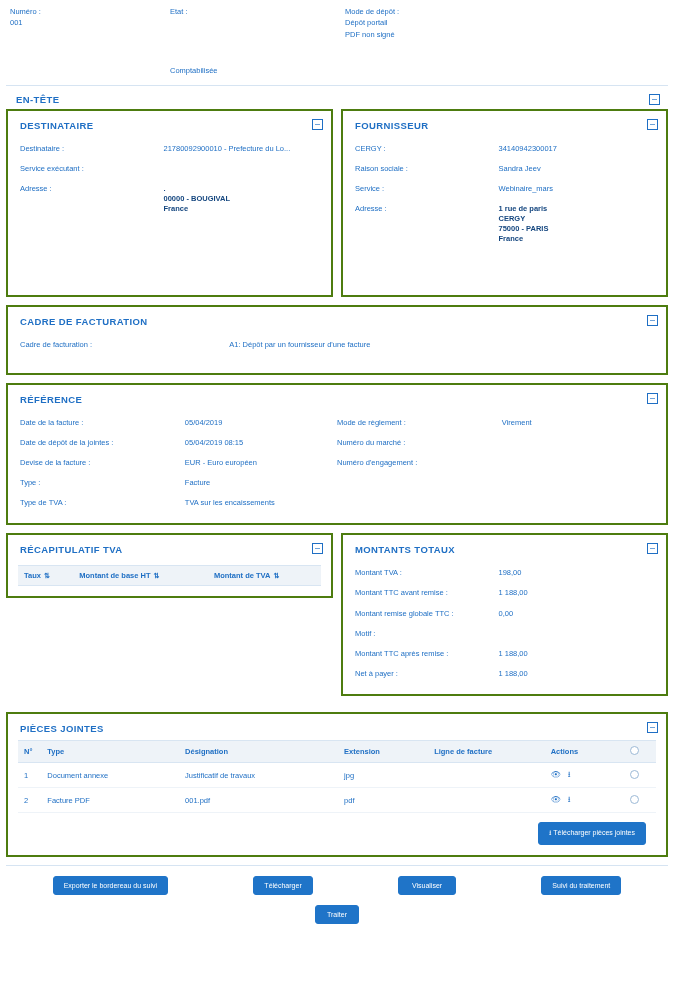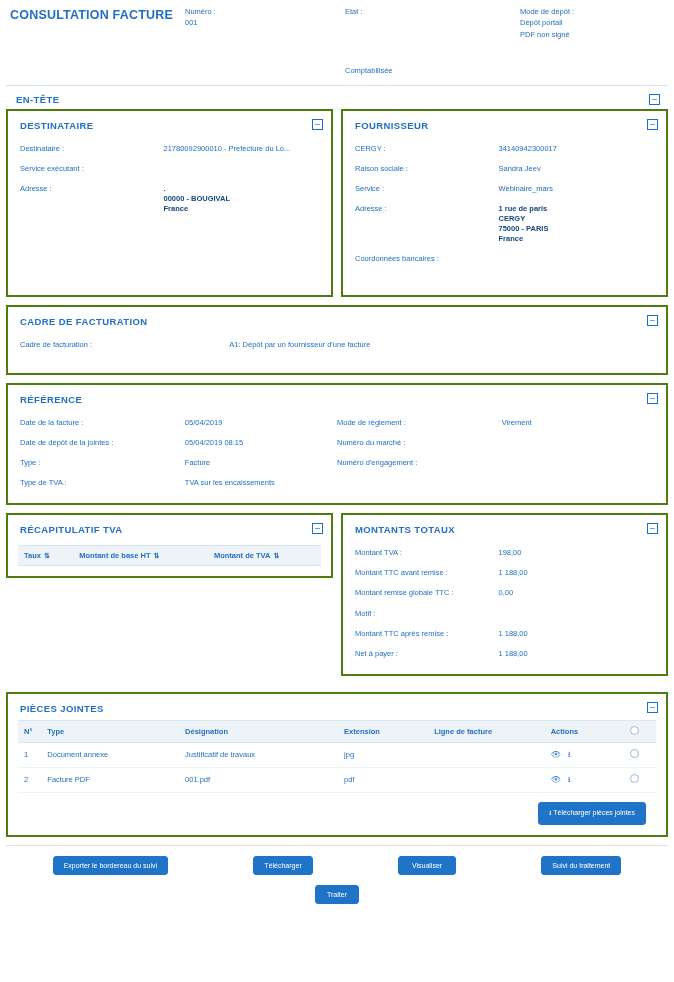--- a/index.html
+++ b/index.html
@@ -167,21 +167,20 @@
   .btn-w2 { min-width: 58px; }
   .btn-w3 { min-width: 70px; }
   .empty-sp { height: 8px; }
 </style>
 </head>
 <body>
 
 <div class="page">
 
   <div class="topbar">
-    <div class="title">Consultation facture</div>
     <div class="meta">
       <div class="meta-block meta-1">
         <span class="meta-label">Numéro :</span>
         <span class="meta-value">001</span>
       </div>
       <div class="meta-block meta-2">
         <span class="meta-label">Etat :</span>
         <span class="meta-value">Comptabilisée</span>
       </div>
       <div class="meta-block meta-3">
@@ -240,24 +239,20 @@
           <div class="flabel">Service :</div>
           <div class="fvalue">Webinaire_mars</div>
         </div>
         <div class="frow">
           <div class="flabel">Adresse :</div>
           <div class="fvalue bold">1 rue de paris
 CERGY
 75000 - PARIS
 France</div>
         </div>
-        <div class="frow">
-          <div class="flabel">Coordonnées bancaires :</div>
-          <div class="fvalue"></div>
-        </div>
       </div>
     </div>
   </div>
 
   <div class="panel">
     <div class="panel-head">
       <div class="section-title">Cadre de facturation</div>
       <div class="collapse-btn">–</div>
     </div>
     <div class="panel-body" style="padding-bottom:18px">
@@ -276,20 +271,24 @@
     <div class="panel-body">
       <div class="ref-grid">
         <div class="ref-col">
           <div class="frow">
             <div class="flabel">Date de la facture :</div>
             <div class="fvalue">05/04/2019</div>
           </div>
           <div class="frow">
             <div class="flabel">Date de dépôt de la jointes :</div>
             <div class="fvalue">05/04/2019 08:15</div>
+          </div>
+          <div class="frow">
+            <div class="flabel">Devise de la facture :</div>
+            <div class="fvalue">EUR - Euro européen</div>
           </div>
           <div class="frow">
             <div class="flabel">Type :</div>
             <div class="fvalue">Facture</div>
           </div>
           <div class="frow">
             <div class="flabel">Type de TVA :</div>
             <div class="fvalue">TVA sur les encaissements</div>
           </div>
         </div>

